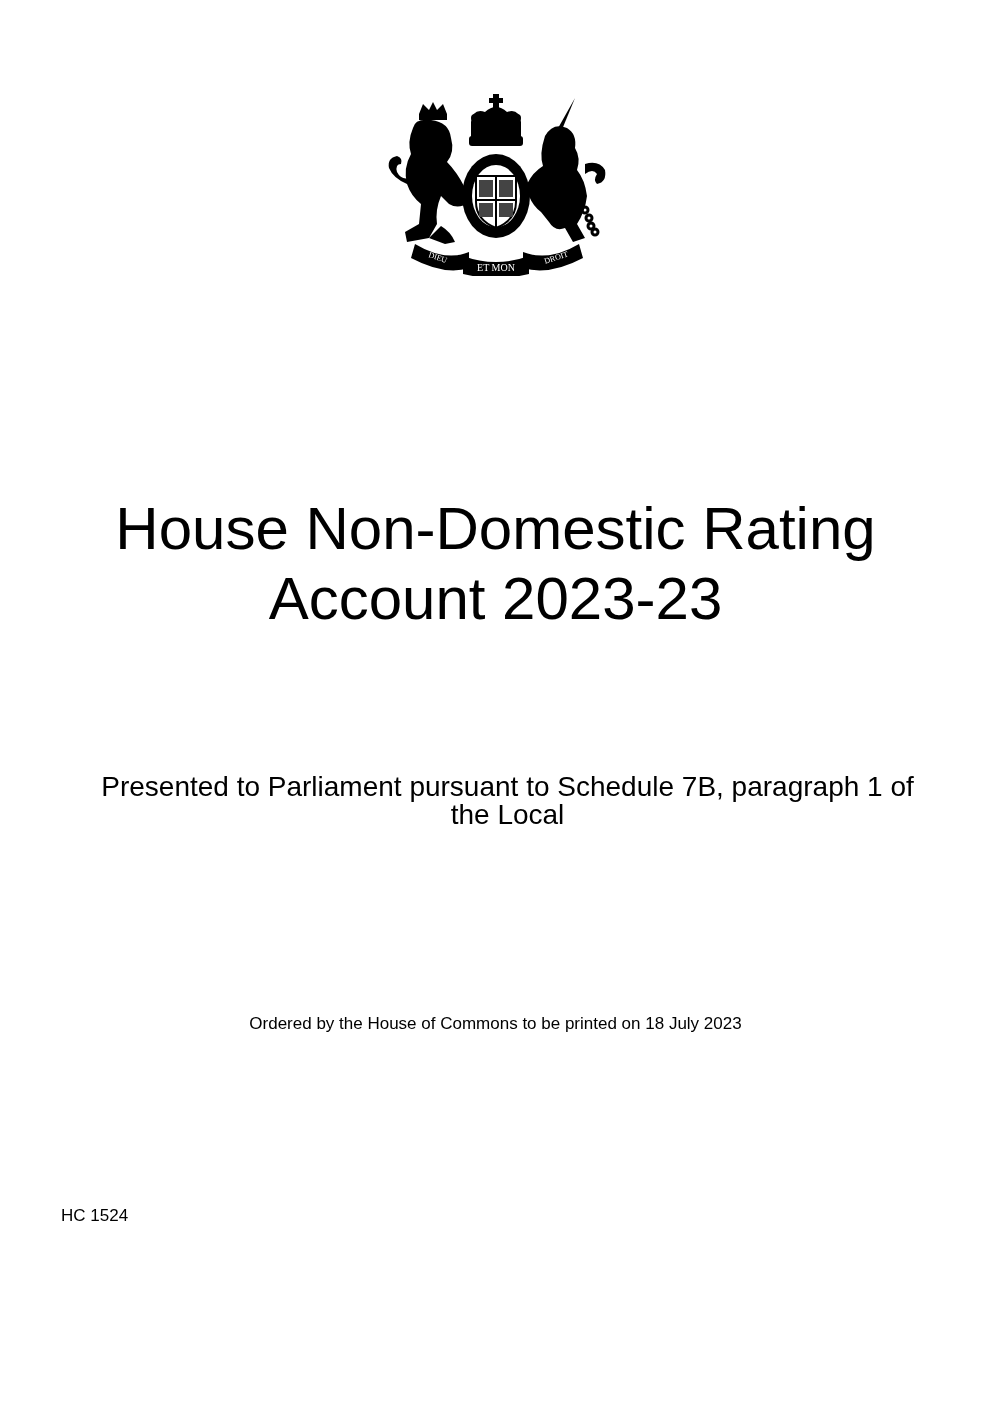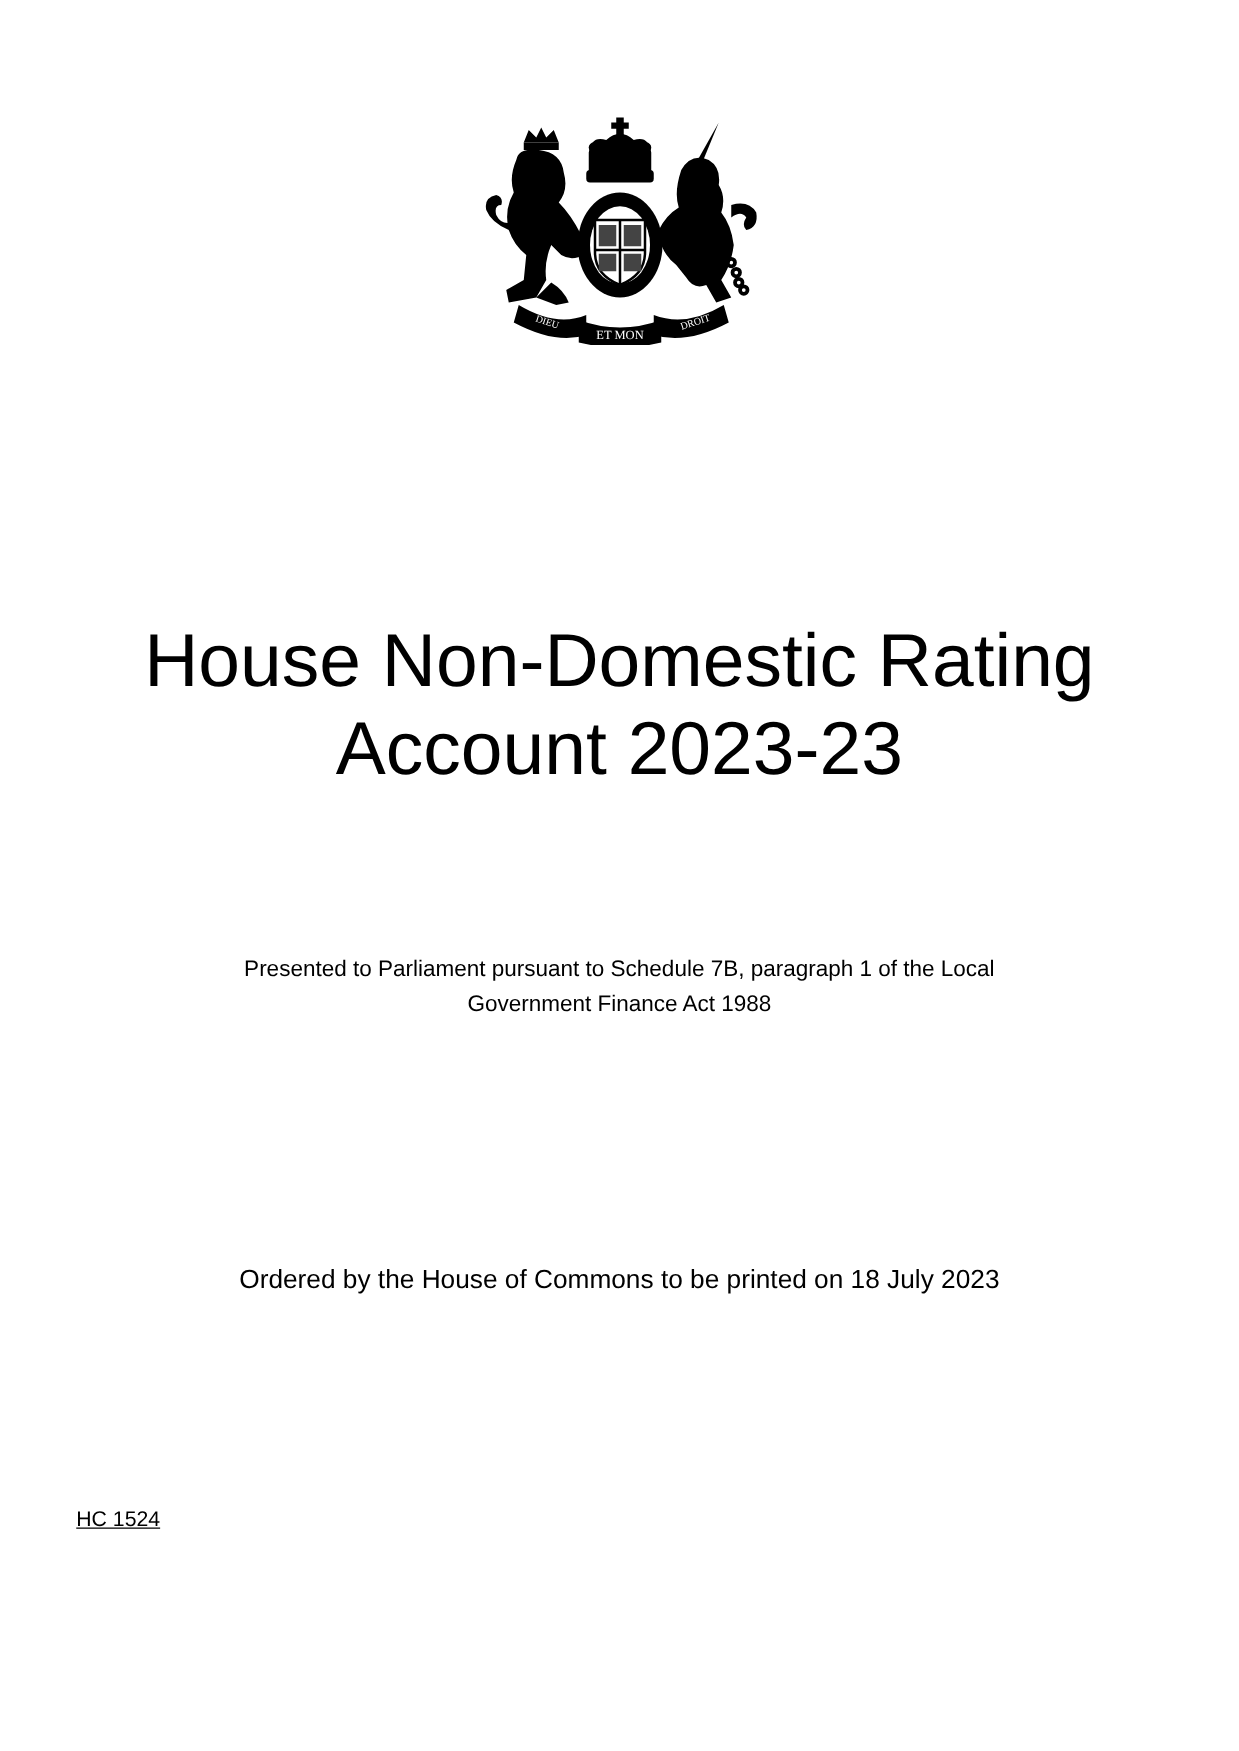--- a/index.html
+++ b/index.html
@@ -32,42 +32,41 @@
       line-height: 70px;
       font-weight: normal;
       margin: 0;
     }
     .presented {
       position: absolute;
       left: 80px;
       top: 761px;
       width: 831px;
       text-align: center;
-      font-size: 18px;
+      font-size: 28px;
       line-height: 28px;
-      margin: 0;
+      margin: 12px;
     }
     .ordered {
       position: absolute;
       left: 0;
       top: 1010px;
       width: 991px;
       text-align: center;
-      font-size: 21px;
+      font-size: 17px;
       line-height: 28px;
       margin: 0;
     }
     .hc {
       position: absolute;
       left: 61px;
       top: 1205px;
       font-size: 17px;
       line-height: 22px;
       margin: 0;
-      text-decoration: underline;
     }
   </style>
 </head>
 <body>
 
 <div class="crest">
   <svg width="224" height="184" viewBox="0 0 224 184" xmlns="http://www.w3.org/2000/svg">
 
     <g fill="#000">
       <rect x="108" y="2" width="6" height="14"></rect>
@@ -123,18 +122,17 @@
   </svg>
 </div>
 
 <h1 class="title">
   <span>House Non-Domestic Rating</span><br>
   <span>Account 2023-23</span>
 </h1>
 
 <p class="presented">
   <span>Presented to Parliament pursuant to Schedule 7B, paragraph 1 of the Local</span><br>
-  <span>Government Finance Act 1988</span>
 </p>
 
 <p class="ordered">Ordered by the House of Commons to be printed on 18 July 2023</p>
 
 <p class="hc">HC 1524</p>
 
 </body></html>

